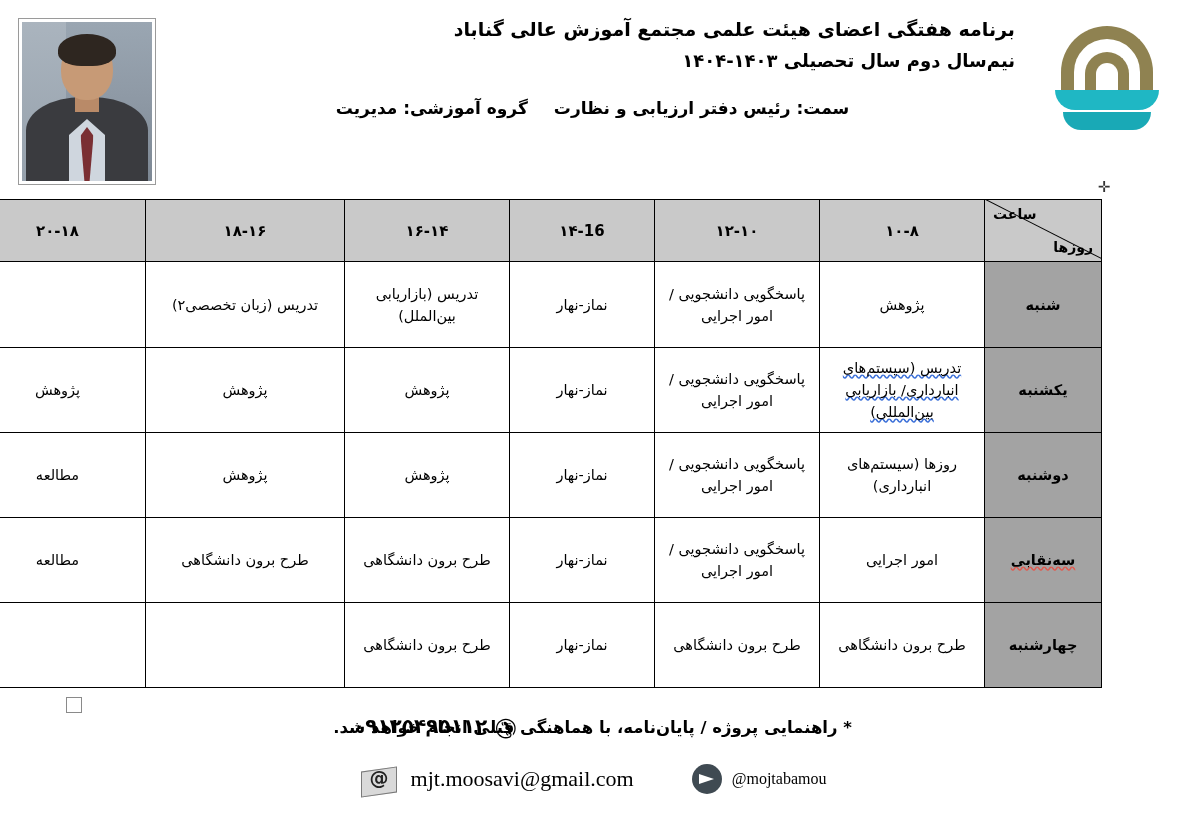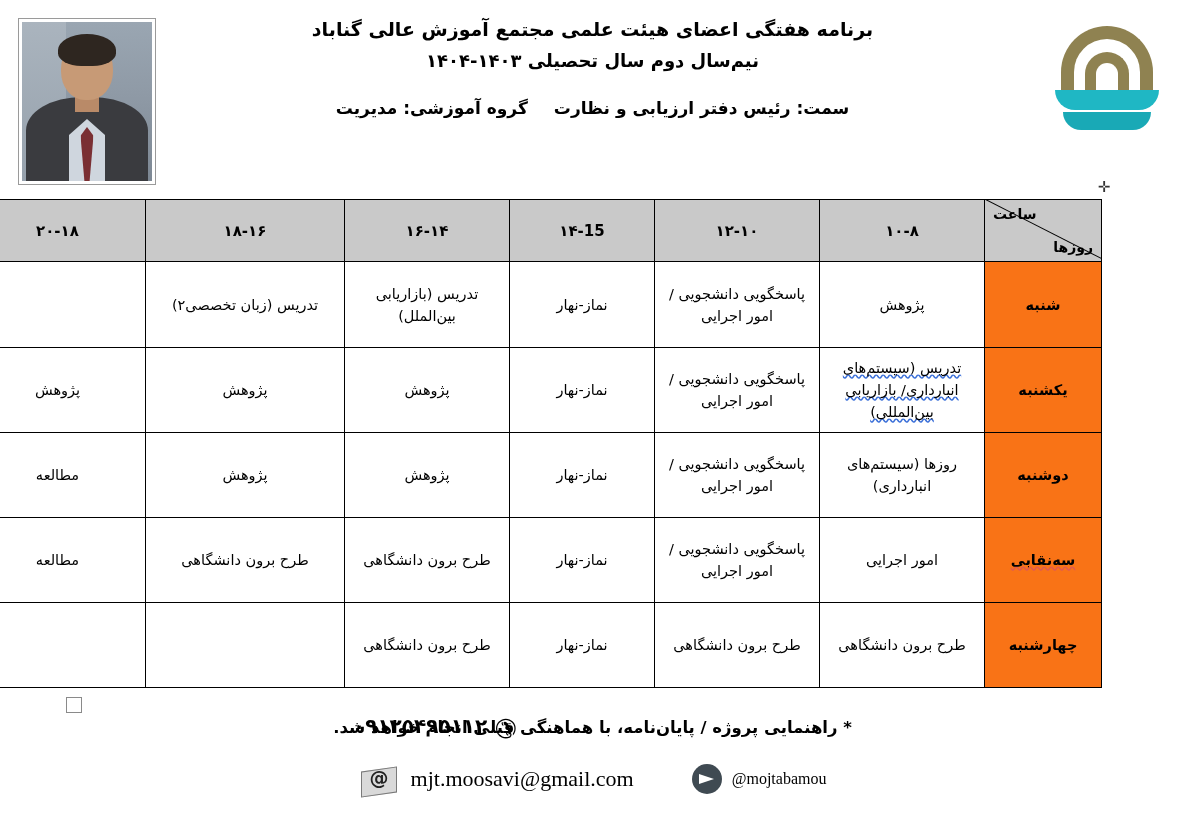--- a/index.html
+++ b/index.html
@@ -98,21 +98,21 @@
     background: #7a2f33;
     clip-path: polygon(50% 0, 100% 16%, 70% 100%, 30% 100%, 0 16%);
   }
 
   
   .header {
     position: absolute;
     left: 170px;
     right: 170px;
     top: 14px;
-    text-align: center;
+    text-align: right;
   }
   .title-1 {
     font-size: 19px;
     font-weight: bold;
     line-height: 30px;
   }
   .title-2 {
     font-size: 18px;
     font-weight: bold;
     line-height: 30px;
@@ -215,21 +215,21 @@
     font-weight: bold;
     font-size: 15px;
   }
   .col-days { width: 104px; }
   .col-slot { width: 152px; }
   .col-1618 { width: 186px; margin-top: 39px; }
   .col-1820 { width: 163px; }
   .col-1214 { width: 132px; }
 
   td.day-cell {
-    background: #f97316;
+    background: #a3a3a3;
     font-weight: bold;
     font-size: 15px;
   }
   tbody tr { height: 85px; }
   tbody tr.r1 { height: 86px; }
 
   
   th.corner {
     position: relative;
     padding: 0;
@@ -403,21 +403,21 @@
   <thead>
     <tr>
       <th class="corner col-days">
         <div class="diag">
           <span class="lbl-top">ساعت</span>
           <span class="lbl-bot">روزها</span>
         </div>
       </th>
       <th class="col-slot">۱۰-۸</th>
       <th class="col-slot">۱۲-۱۰</th>
-      <th class="col-1214">۱۴-15</th>
+      <th class="col-1214">۱۴-16</th>
       <th class="col-slot">۱۶-۱۴</th>
       <th class="col-1618">۱۸-۱۶</th>
       <th class="col-1820">۲۰-۱۸</th>
     </tr>
   </thead>
   <tbody>
     <tr class="r1">
       <td class="day-cell">شنبه</td>
       <td>پژوهش</td>
       <td>پاسخگویی دانشجویی / امور اجرایی</td>

